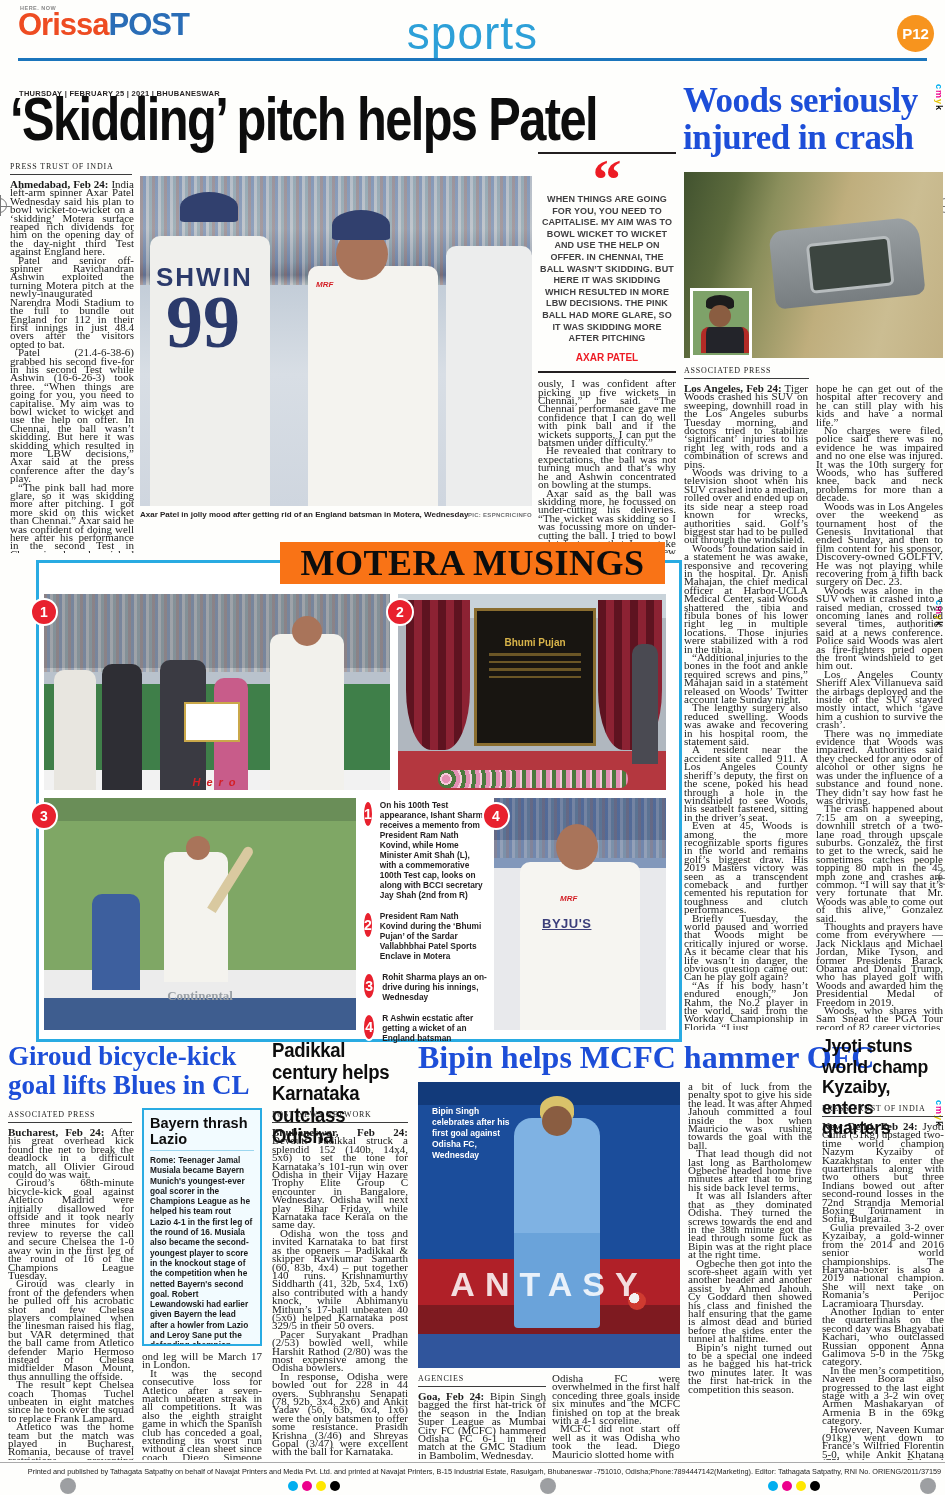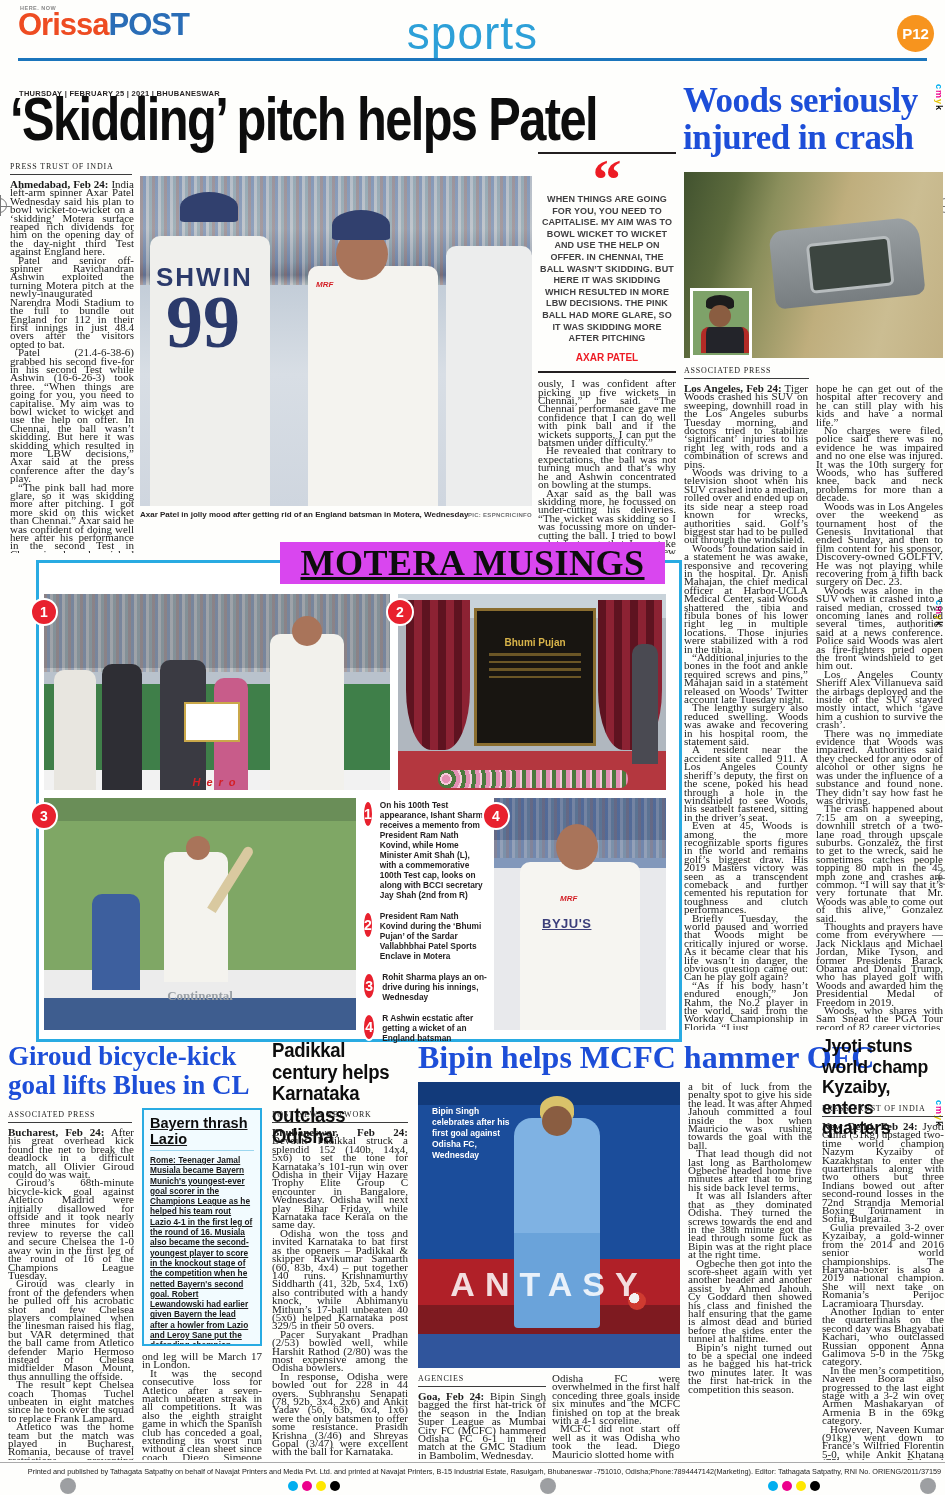--- a/index.html
+++ b/index.html
@@ -60,22 +60,22 @@
   .suv{position:absolute;left:88px;top:52px;width:150px;height:78px;background:linear-gradient(180deg,#9aa0a3,#777d80);
        border-radius:14px 22px 10px 10px;transform:rotate(-6deg);}
   .suv-win{position:absolute;left:36px;top:16px;width:78px;height:44px;background:#3c4540;border-radius:6px;border:3px solid #b7bcbe;}
   .inset{position:absolute;left:6px;top:116px;width:56px;height:64px;background:#7ea269;border:3px solid #fff;}
   .inset .cap{position:absolute;left:13px;top:4px;width:28px;height:14px;border-radius:50% 50% 20% 20%;background:#1c1c1c;}
   .inset .face{position:absolute;left:16px;top:14px;width:22px;height:22px;border-radius:50%;background:#8a5d41;}
   .inset .vest{position:absolute;left:8px;top:36px;width:38px;height:26px;border-radius:8px 8px 0 0;background:#23242a;border-left:5px solid #b32b26;border-right:5px solid #b32b26;}
   
   .motera-box{left:36px;top:560px;width:640px;height:476px;border:3px solid #29abe2;background:#fff;}
   .motera-title{left:0;right:0;top:542px;text-align:center;}
-  .motera-title span{display:inline-block;background:#d946ef;padding:0 20px;
-     font:700 36px "Liberation Serif",serif;letter-spacing:.5px;color:#0d0d0d;text-decoration:underline;}
+  .motera-title span{display:inline-block;background:#f97316;padding:0 20px;
+     font:700 36px "Liberation Serif",serif;letter-spacing:.5px;color:#0d0d0d;}
   .num-badge{width:24px;height:24px;border-radius:50%;background:#e8212e;color:#fff;
      font:800 14px "Liberation Sans",sans-serif;display:flex;align-items:center;justify-content:center;border:2px solid #fff;}
   .m-photo1{left:44px;top:594px;width:346px;height:196px;
     background:linear-gradient(180deg,#8e9aa8 0 38%,#b9c2cc 38% 46%,#3f7f49 46% 90%,#f2f2f2 90% 100%);}
   .m-photo2{left:398px;top:594px;width:268px;height:196px;
     background:linear-gradient(180deg,#c9d3da 0 12%,#b0b7bf 12% 80%,#b4373f 80% 100%);}
   .curtain{position:absolute;top:6px;width:64px;height:150px;background:
     repeating-linear-gradient(90deg,#5e1320 0 8px,#8c2233 8px 16px);border-radius:0 0 40% 40%;}
   .plaque{position:absolute;left:76px;top:14px;width:116px;height:132px;background:#181511;border:3px solid #8a6d2f;}
   .plaque .gt{color:#d8b44a;font:700 10px "Liberation Sans",sans-serif;text-align:center;margin-top:26px;}
@@ -89,21 +89,21 @@
   .byjus{position:absolute;font:700 13px "Liberation Sans",sans-serif;color:#3b3e7a;letter-spacing:.5px;text-decoration:underline;}
   .mrf{position:absolute;font:800 8px "Liberation Sans",sans-serif;color:#d41f26;font-style:italic;}
   .hero-strip{position:absolute;bottom:2px;left:0;right:0;text-align:center;
      font:800 italic 11px "Liberation Sans",sans-serif;color:#d41f26;letter-spacing:6px;}
   .conti{position:absolute;bottom:26px;left:0;right:0;text-align:center;font:700 13px "Liberation Serif",serif;color:#9aa0a6;}
   .cap-col{left:362px;top:800px;width:126px;}
   .cap-item{display:flex;gap:6px;margin-bottom:11px;}
   .cap-item .t{font:700 8.3px "Liberation Sans",sans-serif;line-height:10px;color:#231f20;text-align:left;}
   
   .bayern-box{left:142px;top:1108px;width:120px;height:238px;border:2.5px solid #29abe2;background:#f2fbff;
-     box-sizing:border-box;padding:5px 6px;overflow:hidden;text-decoration:underline;}
+     box-sizing:border-box;padding:5px 6px;overflow:hidden;}
   .bayern-box h3{margin:0 0 4px;font:800 14.5px "Liberation Sans",sans-serif;color:#0d0d0d;border-bottom:1px solid #9bd6ef;padding-bottom:3px;}
   .bayern-box .bb{font:600 8.3px "Liberation Sans",sans-serif;line-height:10.3px;color:#1a1a1a;text-align:left;}
   
   .bipin-photo{left:418px;top:1082px;width:262px;height:286px;
     background:linear-gradient(180deg,#123a7a 0 8%,#1b4d9b 8% 62%,#b02028 62% 78%,#7e1a20 78% 88%,#30559c 88% 100%);}
   .fant{position:absolute;top:64%;left:0;right:0;text-align:center;font:800 34px "Liberation Sans",sans-serif;
         color:rgba(255,255,255,.85);letter-spacing:10px;}
   .bipin-cap{position:absolute;left:14px;top:24px;width:88px;font:700 8.5px "Liberation Sans",sans-serif;
         line-height:11px;color:#fff;text-align:left;}
   .bipin-fig{position:absolute;left:96px;top:36px;width:86px;height:210px;background:linear-gradient(180deg,#7fb2e3 0 55%,#6aa3da 55% 100%);border-radius:18px 18px 4px 4px;}
@@ -193,21 +193,21 @@
       <div class="cap"></div>
       <div class="face"></div>
       <div class="vest"></div>
     </div>
   </div>
   <div class="abs byline" style="left:684px;top:366px;width:125px">ASSOCIATED PRESS</div>
   <div class="abs col" style="left:684px;top:384px;width:124px;height:646px">
       <p class="flush"><b>Los Angeles, Feb 24:</b> Tiger Woods crashed his SUV on sweeping, downhill road in the Los Angeles suburbs Tuesday morning, and doctors tried to stabilize ‘significant’ injuries to his right leg with rods and a combination of screws and pins.</p>
       <p>Woods was driving to a television shoot when his SUV crashed into a median, rolled over and ended up on its side near a steep road known for wrecks, authorities said. Golf’s biggest star had to be pulled out through the windshield.</p>
       <p>Woods’ foundation said in a statement he was awake, responsive and recovering in the hospital. Dr. Anish Mahajan, the chief medical officer at Harbor-UCLA Medical Center, said Woods shattered the tibia and fibula bones of his lower right leg in multiple locations. Those injuries were stabilized with a rod in the tibia.</p>
-      <p>“Additional injuries to the bones in the foot and ankle required screws and pins,” Mahajan said in a statement released on Woods’ Twitter account late Tuesday night.</p>
+      <p>“Additional injuries to the bones in the foot and ankle required screws and pins,” Mahajan said in a statement released on Woods’ Twitter account late Sunday night.</p>
       <p>The lengthy surgery also reduced swelling. Woods was awake and recovering in his hospital room, the statement said.</p>
       <p>A resident near the accident site called 911. A Los Angeles County sheriff’s deputy, the first on the scene, poked his head through a hole in the windshield to see Woods, his seatbelt fastened, sitting in the driver’s seat.</p>
       <p>Even at 45, Woods is among the more recognizable sports figures in the world and remains golf’s biggest draw. His 2019 Masters victory was seen as a transcendent comeback and further cemented his reputation for toughness and clutch performances.</p>
       <p>Briefly Tuesday, the world paused and worried that Woods might be critically injured or worse. As it became clear that his life wasn’t in danger, the obvious question came out: Can he play golf again?</p>
       <p>“As if his body hasn’t endured enough,” Jon Rahm, the No.2 player in the world, said from the Workday Championship in Florida. “I just</p>
     </div>
   <div class="abs col" style="left:816px;top:384px;width:127px;height:646px">
       <p class="flush">hope he can get out of the hospital after recovery and he can still play with his kids and have a normal life.”</p>
       <p>No charges were filed, police said there was no evidence he was impaired and no one else was injured. It was the 10th surgery for Woods, who has suffered knee, back and neck problems for more than a decade.</p>
       <p>Woods was in Los Angeles over the weekend as tournament host of the Genesis Invitational that ended Sunday, and then to film content for his sponsor, Discovery-owned GOLFTV. He was not playing while recovering from a fifth back surgery on Dec. 23.</p>

